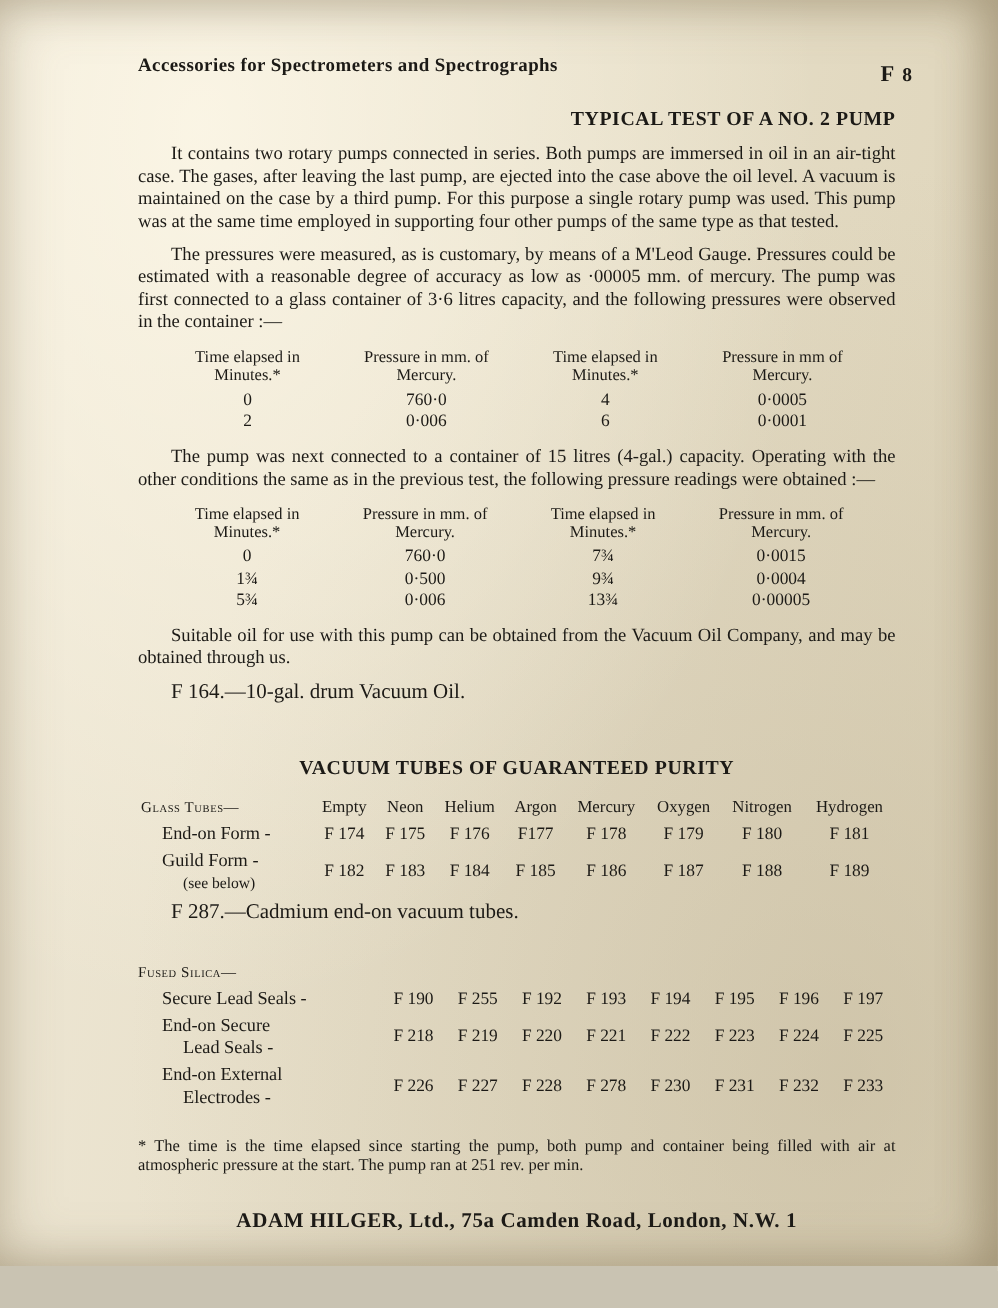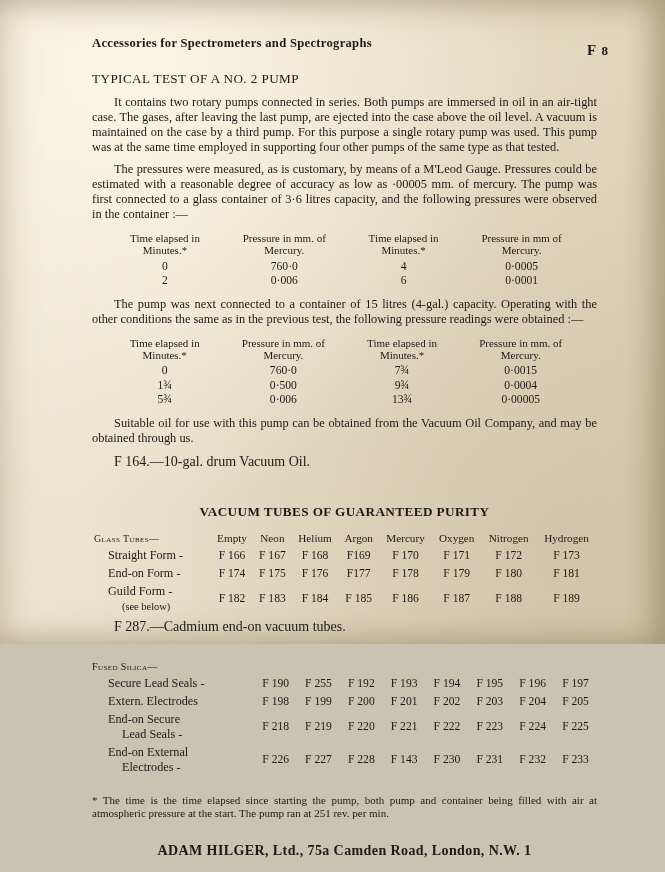--- a/index.html
+++ b/index.html
@@ -10,21 +10,21 @@
   body {
     width: 665px;
     height: 872px;
     overflow: hidden;
     font-family: "Liberation Serif", serif;
     color: #1c1a16;
   }
   .page {
     position: relative;
     width: 665px;
-    height: 644px;
+    height: 844px;
     background: #e9e2cf;
     background-image:
       radial-gradient(ellipse at 20% 10%, rgba(255,250,235,0.75) 0%, rgba(255,250,235,0) 55%),
       radial-gradient(ellipse at 85% 85%, rgba(188,176,148,0.45) 0%, rgba(188,176,148,0) 60%),
       linear-gradient(100deg, #efe8d6 0%, #e7dfc9 45%, #ddd3b8 100%);
     box-sizing: border-box;
     padding: 0;
   }
   .edge-shade {
     position: absolute;
@@ -55,23 +55,23 @@
     right: -12px;
     top: 6px;
     font-weight: bold;
     font-size: 13px;
     letter-spacing: 1px;
   }
   .header-code .big {
     font-size: 15px;
   }
   h1.section-title {
-    text-align: left;
+    text-align: right;
     font-size: 13.2px;
-    font-weight: normal;
+    font-weight: bold;
     letter-spacing: 0.4px;
     margin: 20px 0 8px 0;
   }
   p.body {
     font-size: 12.4px;
     line-height: 1.22;
     margin: 0 0 6px 0;
     text-align: justify;
     text-indent: 22px;
     hyphens: none;
@@ -259,34 +259,20 @@
           <th>Argon</th>
           <th>Mercury</th>
           <th>Oxygen</th>
           <th>Nitrogen</th>
           <th>Hydrogen</th>
         </tr>
       </thead>
       <tbody>
         <tr>
           <td class="rowlabel">
-            <span>Straight Form</span>
-            <span class="dashcell">-</span>
-          </td>
-          <td>F 166</td>
-          <td>F 167</td>
-          <td>F 168</td>
-          <td>F169</td>
-          <td>F 170</td>
-          <td>F 171</td>
-          <td>F 172</td>
-          <td>F 173</td>
-        </tr>
-        <tr>
-          <td class="rowlabel">
             <span>End-on Form</span>
             <span class="dashcell">-</span>
           </td>
           <td>F 174</td>
           <td>F 175</td>
           <td>F 176</td>
           <td>F177</td>
           <td>F 178</td>
           <td>F 179</td>
           <td>F 180</td>
@@ -325,33 +311,20 @@
           <td>F 255</td>
           <td>F 192</td>
           <td>F 193</td>
           <td>F 194</td>
           <td>F 195</td>
           <td>F 196</td>
           <td>F 197</td>
         </tr>
         <tr>
           <td class="rowlabel">
-            <span>Extern. Electrodes</span>
-          </td>
-          <td>F 198</td>
-          <td>F 199</td>
-          <td>F 200</td>
-          <td>F 201</td>
-          <td>F 202</td>
-          <td>F 203</td>
-          <td>F 204</td>
-          <td>F 205</td>
-        </tr>
-        <tr>
-          <td class="rowlabel">
             <span>End-on Secure</span><br>
             <span style="margin-left:14px;">Lead Seals</span>
             <span class="dashcell">-</span>
           </td>
           <td>F 218</td>
           <td>F 219</td>
           <td>F 220</td>
           <td>F 221</td>
           <td>F 222</td>
           <td>F 223</td>
@@ -360,21 +333,21 @@
         </tr>
         <tr>
           <td class="rowlabel">
             <span>End-on External</span><br>
             <span style="margin-left:14px;">Electrodes</span>
             <span class="dashcell">-</span>
           </td>
           <td>F 226</td>
           <td>F 227</td>
           <td>F 228</td>
-          <td>F 143</td>
+          <td>F 278</td>
           <td>F 230</td>
           <td>F 231</td>
           <td>F 232</td>
           <td>F 233</td>
         </tr>
       </tbody>
     </table>
 
     <p class="footnote">* The time is the time elapsed since starting the pump, both pump and container being filled with air at atmospheric pressure at the start.    The pump ran at 251 rev. per min.</p>
 

